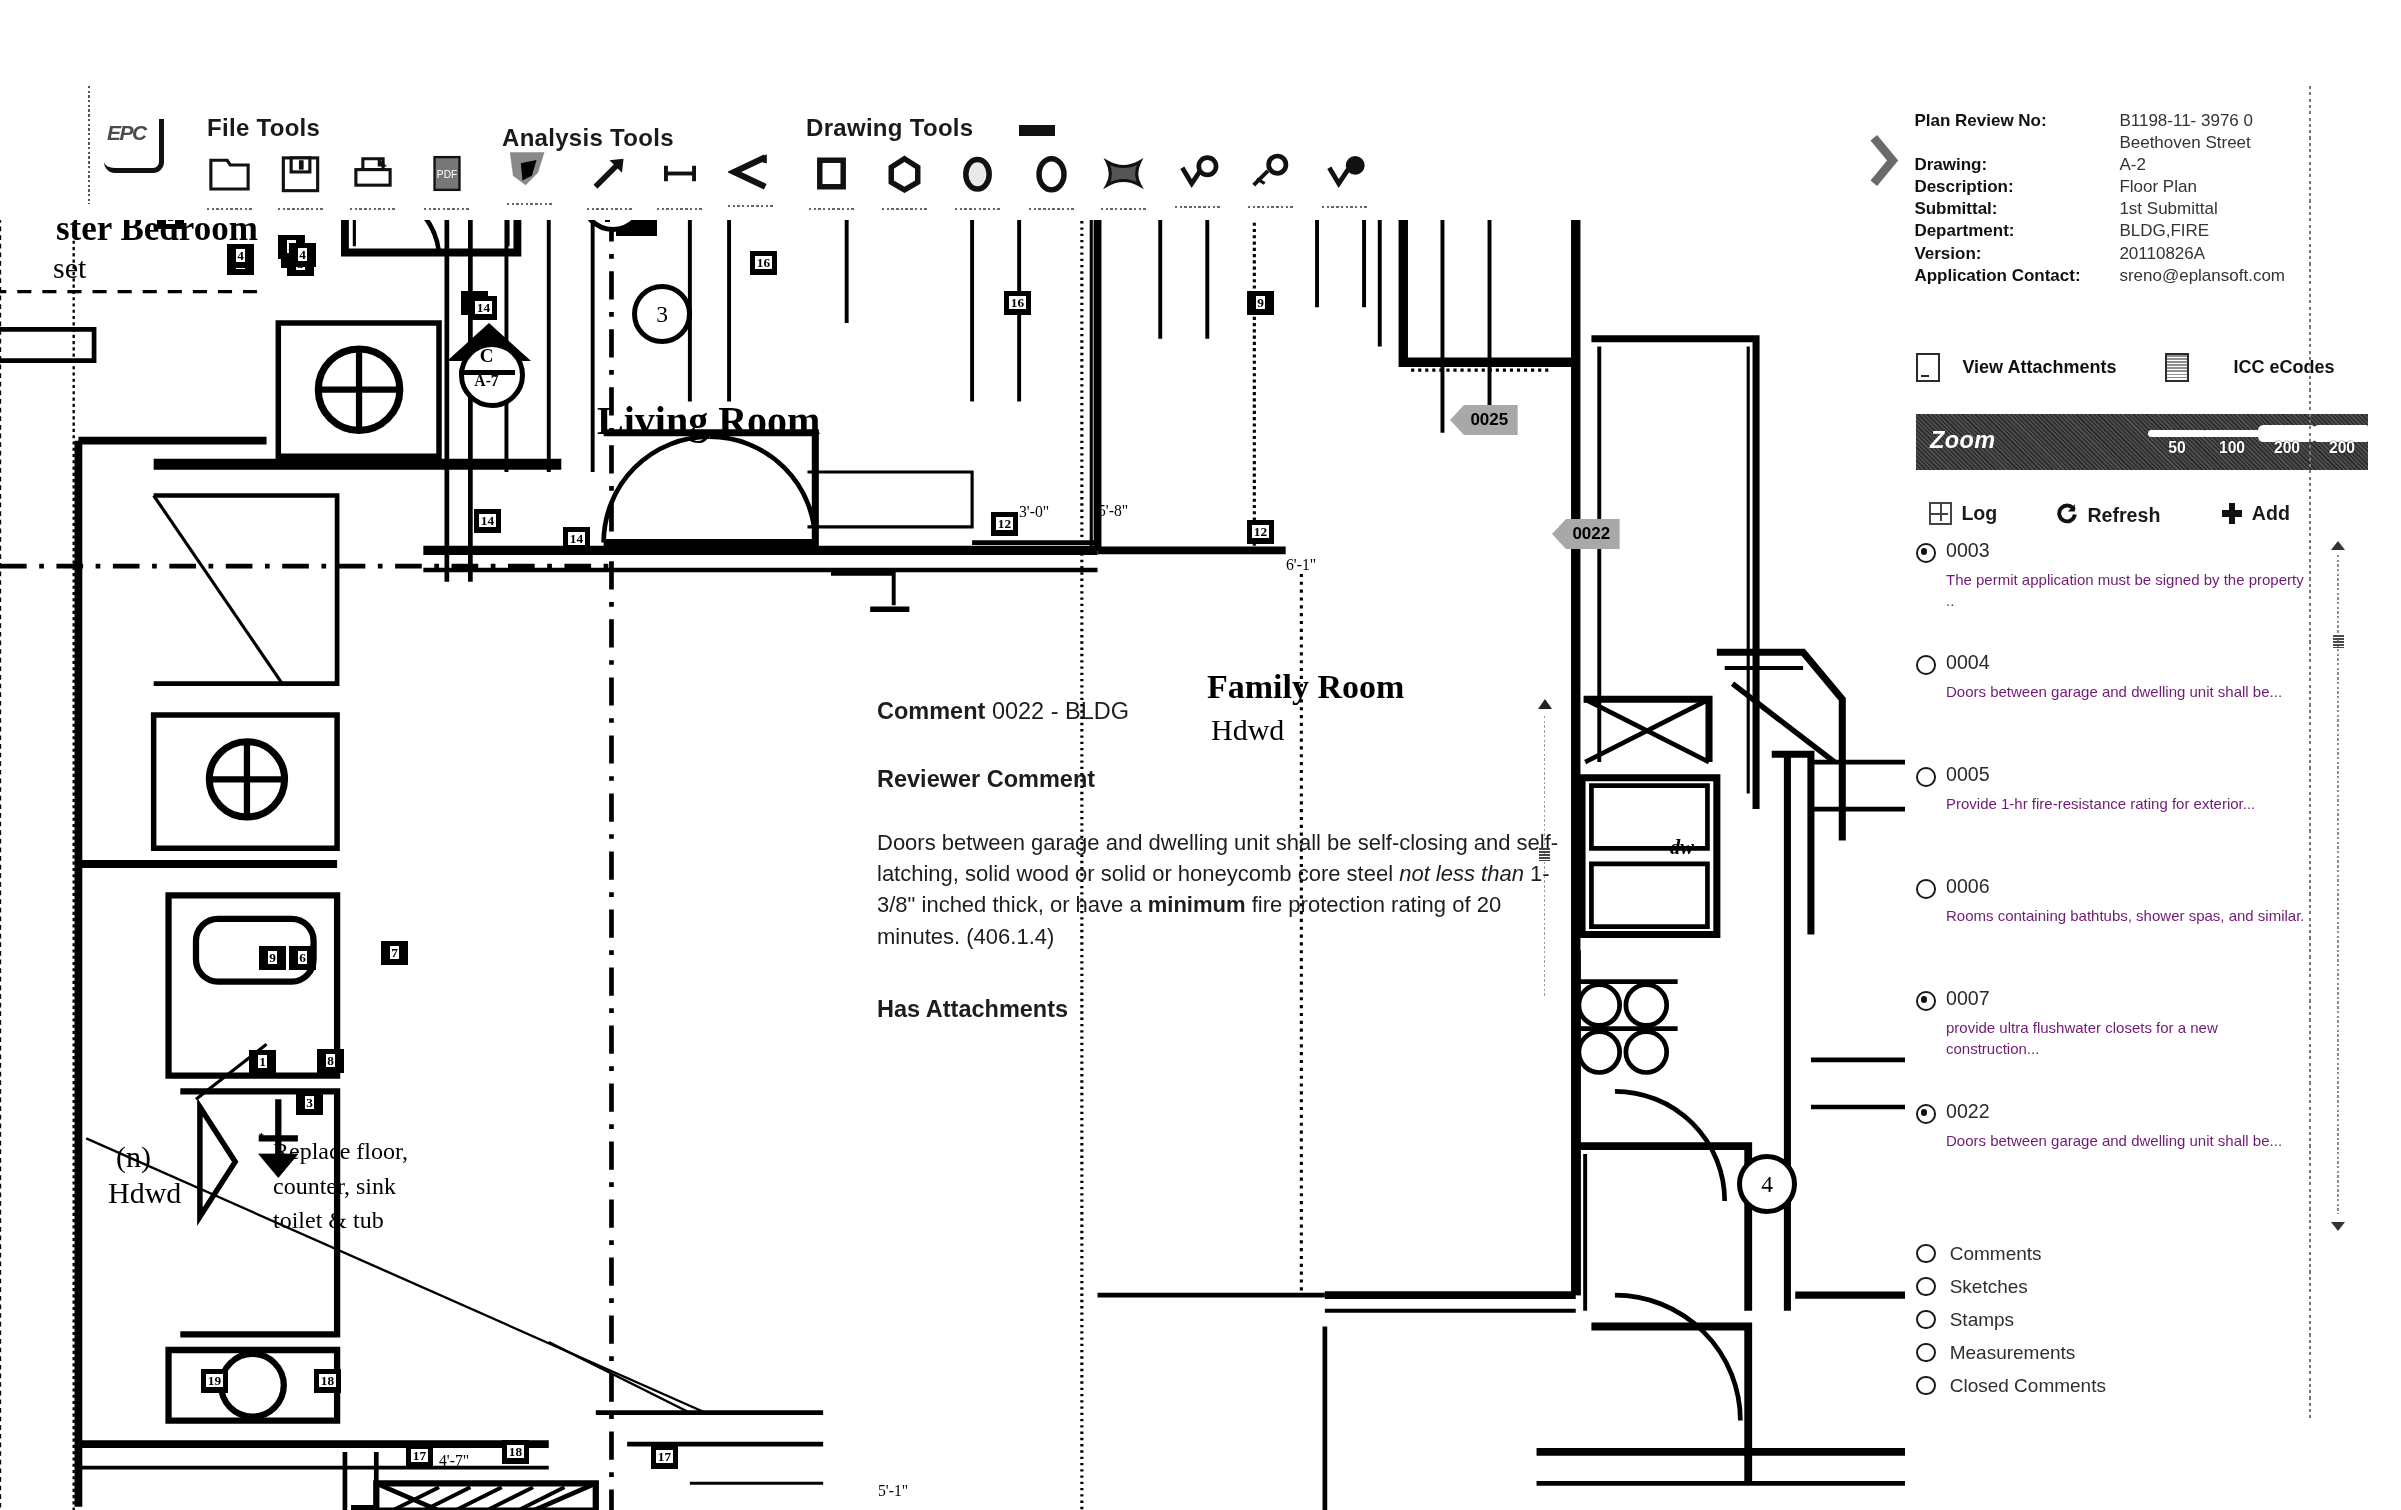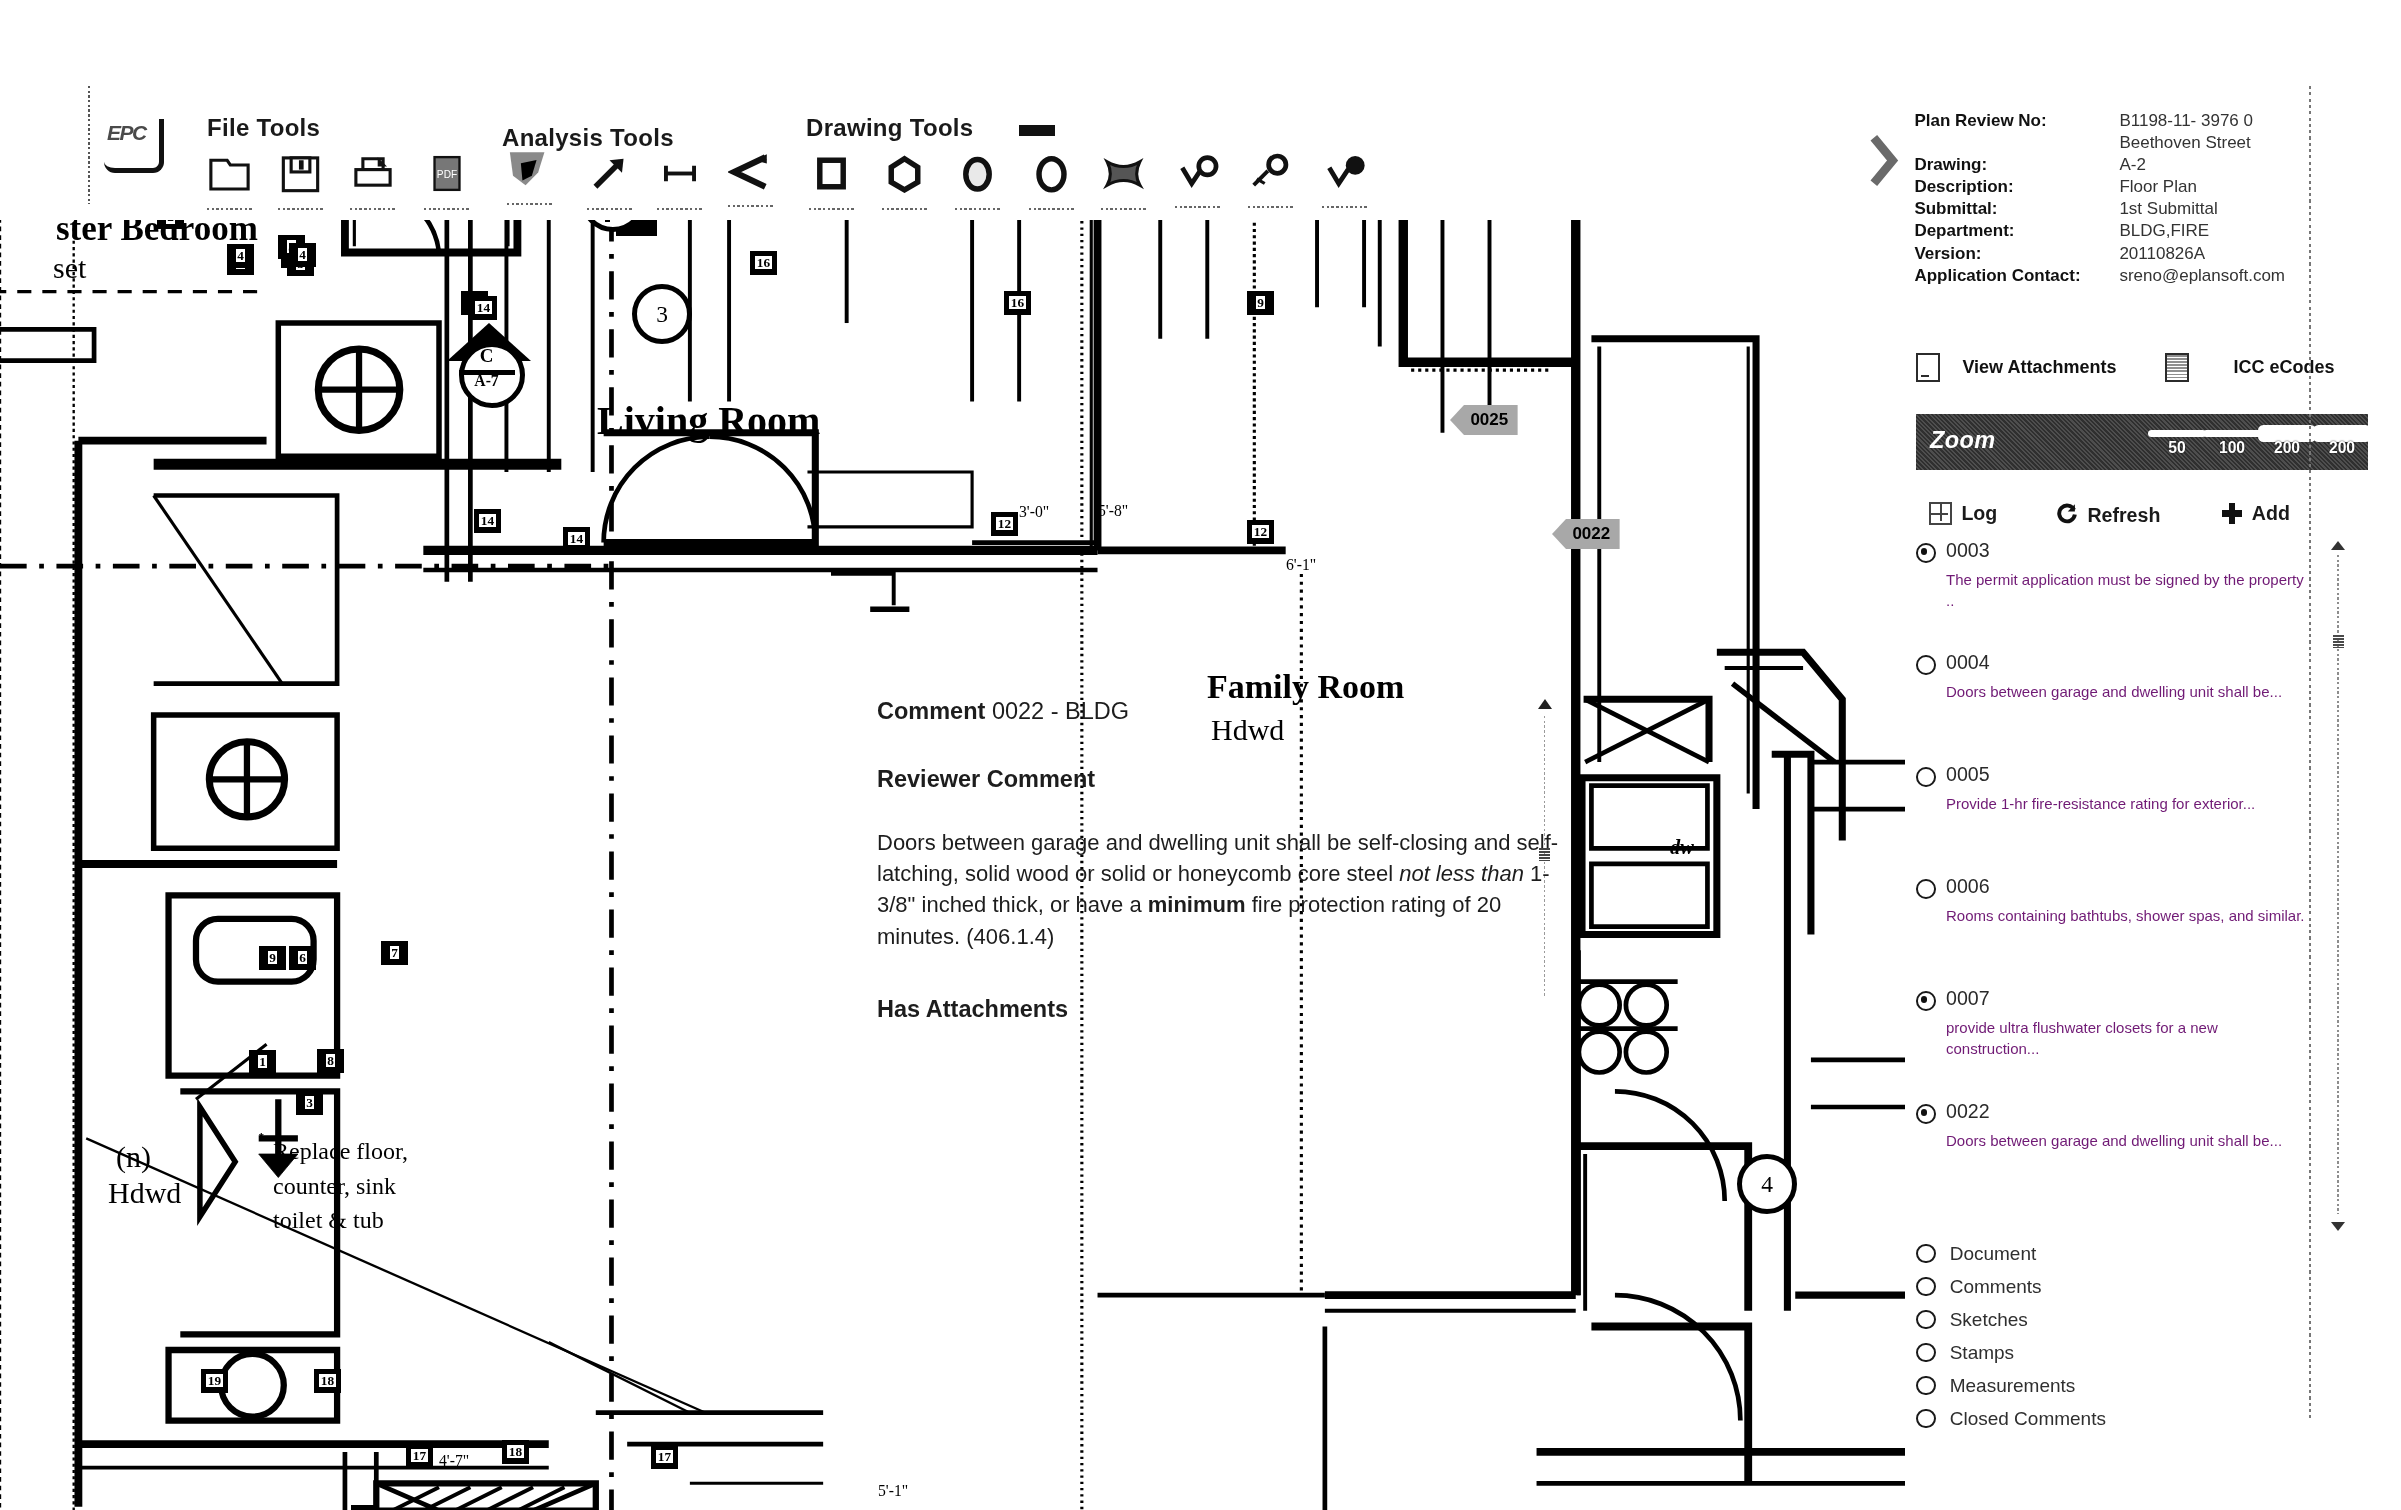--- a/index.html
+++ b/index.html
@@ -715,24 +715,20 @@
     <div class="cmt" style="top:561px;">
       <div class="radio on"></div>
       <div class="num">0022</div>
       <div class="txt">Doors between garage and dwelling unit shall be...</div>
     </div>
   </div>
 
   <div id="filters">
     <div class="flt">
       <span class="radio"></span>
-      <span class="lbl">Document</span>
-    </div>
-    <div class="flt">
-      <span class="radio"></span>
       <span class="lbl">Comments</span>
     </div>
     <div class="flt">
       <span class="radio"></span>
       <span class="lbl">Sketches</span>
     </div>
     <div class="flt">
       <span class="radio"></span>
       <span class="lbl">Stamps</span>
     </div>

